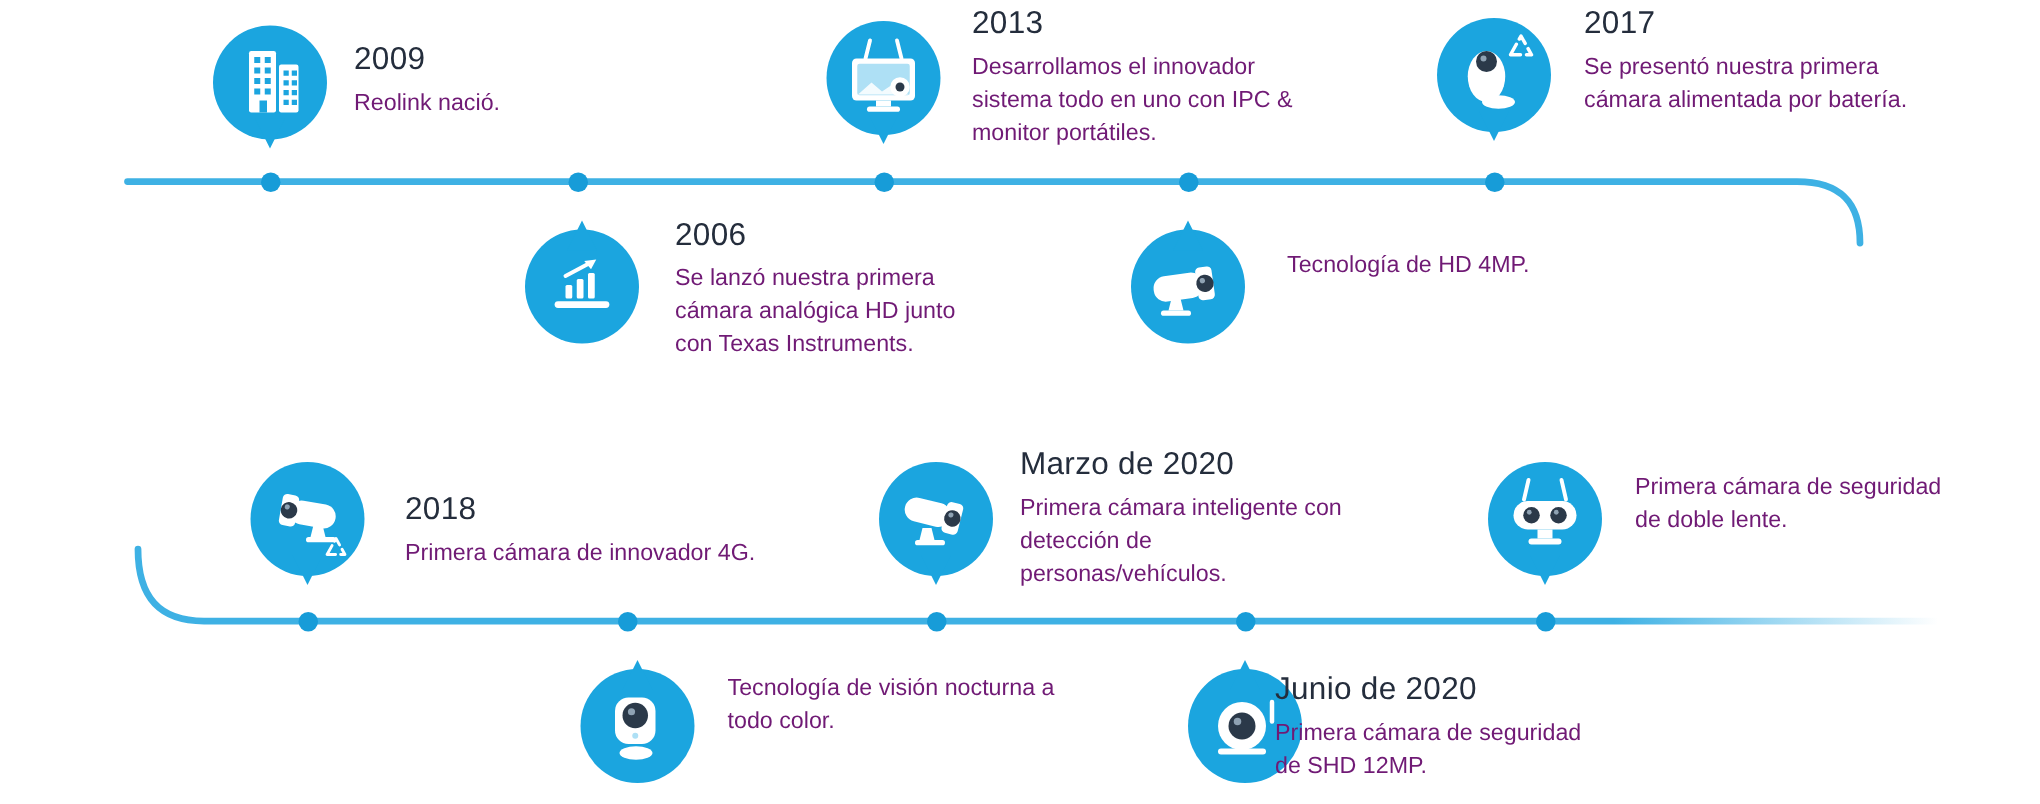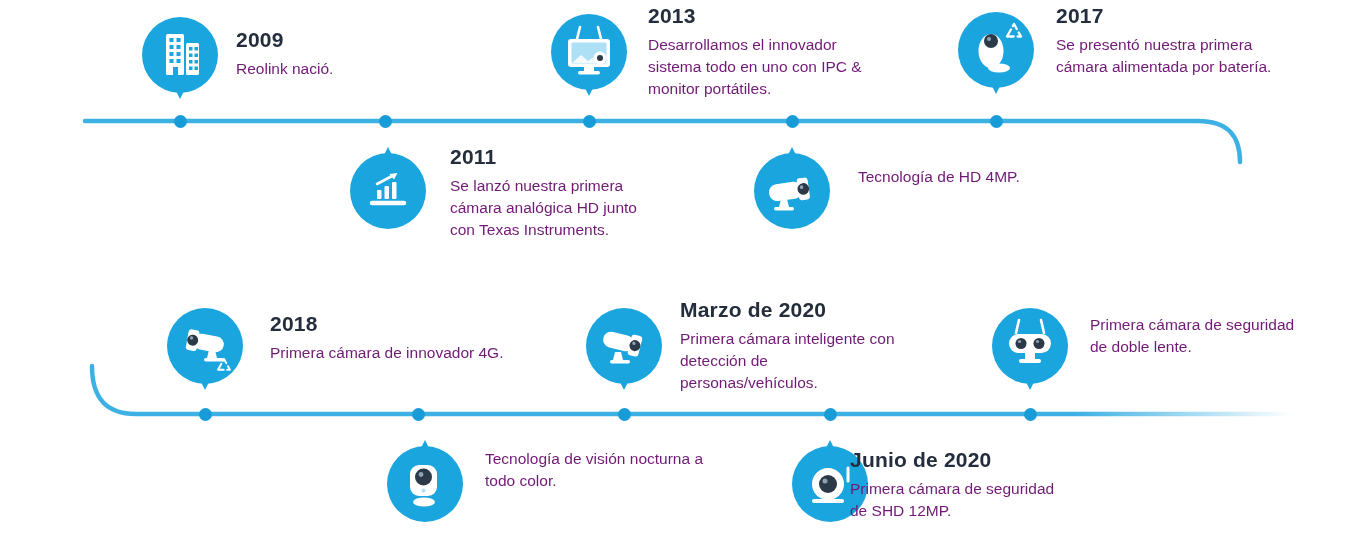--- a/index.html
+++ b/index.html
@@ -28,21 +28,21 @@
   .pin.above::after { top:62px; border-top:20px solid #1BA5DF; }
   .pin.below::after { bottom:62px; border-bottom:20px solid #1BA5DF; }
 
   .dot {
     position:absolute; width:13px; height:13px; border-radius:50%;
     background:#179CD8; z-index:2;
   }
 
   .text { position:absolute; z-index:4; }
   .text h3 {
-    font-size:21px; font-weight:bold; color:#242D3C;
+    font-size:21px; font-weight:normal; color:#242D3C;
     letter-spacing:.2px; margin-bottom:6px;
   }
   .text p { font-size:15.5px; line-height:1.42; color:#701a75; }
   .text.nowrap p { white-space:nowrap; }
 </style>
 </head>
 <body>
 
 <div class="canvas">
 
@@ -99,21 +99,21 @@
           <rect x="34.5" y="33" width="4.5" height="13" rx="1"></rect>
           <rect x="42" y="29" width="4.5" height="17" rx="1"></rect>
         </g>
         <path d="M27 31 L42 23" stroke="#fff" stroke-width="2.6" fill="none" stroke-linecap="round"></path>
         <polygon points="47.5,20 39.5,21 44,26.5" fill="#fff"></polygon>
         <path d="M22 50 h32" stroke="#fff" stroke-width="4.5" stroke-linecap="round"></path>
       </svg>
     </div>
     <div class="dot" style="left:378.5px;top:114.5px"></div>
     <div class="text" style="left:450px;top:145px;width:215px">
-      <h3>2011</h3>
+      <h3>2006</h3>
       <p>Se lanzó nuestra primera cámara analógica HD junto con Texas Instruments.</p>
     </div>
   </div>
 
   <div>
     <div class="pin above" style="left:551px;top:14px">
       <svg width="76" height="76" viewBox="0 0 76 76">
         <g stroke="#fff" stroke-width="2.6" stroke-linecap="round">
           <line x1="29" y1="13" x2="26" y2="25"></line>
             <line x1="47" y1="13" x2="50" y2="25"></line>
@@ -182,21 +182,21 @@
           <circle cx="24" cy="32" r="1.7" fill="#8FA2B3"></circle>
         </g>
         <path d="M42 42 l6 0 2 8 -10 0 z" fill="#fff"></path>
         <rect x="37" y="50" width="20" height="3.5" rx="1.75" fill="#fff"></rect>
         <g transform="translate(57,57) scale(0.85)" fill="none" stroke="#fff" stroke-width="2.3" stroke-linejoin="round" stroke-linecap="round">
           <path d="M-7 5.5 L0 -7 L7 5.5 Z" stroke-dasharray="8 4"></path>
         </g>
       </svg>
     </div>
     <div class="dot" style="left:198.5px;top:407.5px"></div>
-    <div class="text nowrap" style="left:270px;top:312px">
+    <div class="text nowrap" style="left:270px;top:328px">
       <h3>2018</h3>
       <p>Primera cámara de innovador 4G.</p>
     </div>
   </div>
 
   <div>
     <div class="pin below" style="left:387px;top:446px">
       <svg width="76" height="76" viewBox="0 0 76 76">
         <rect x="23" y="19" width="27" height="31" rx="9" fill="#fff"></rect>
         <circle cx="36.5" cy="31" r="8.5" fill="#2B3949"></circle>

